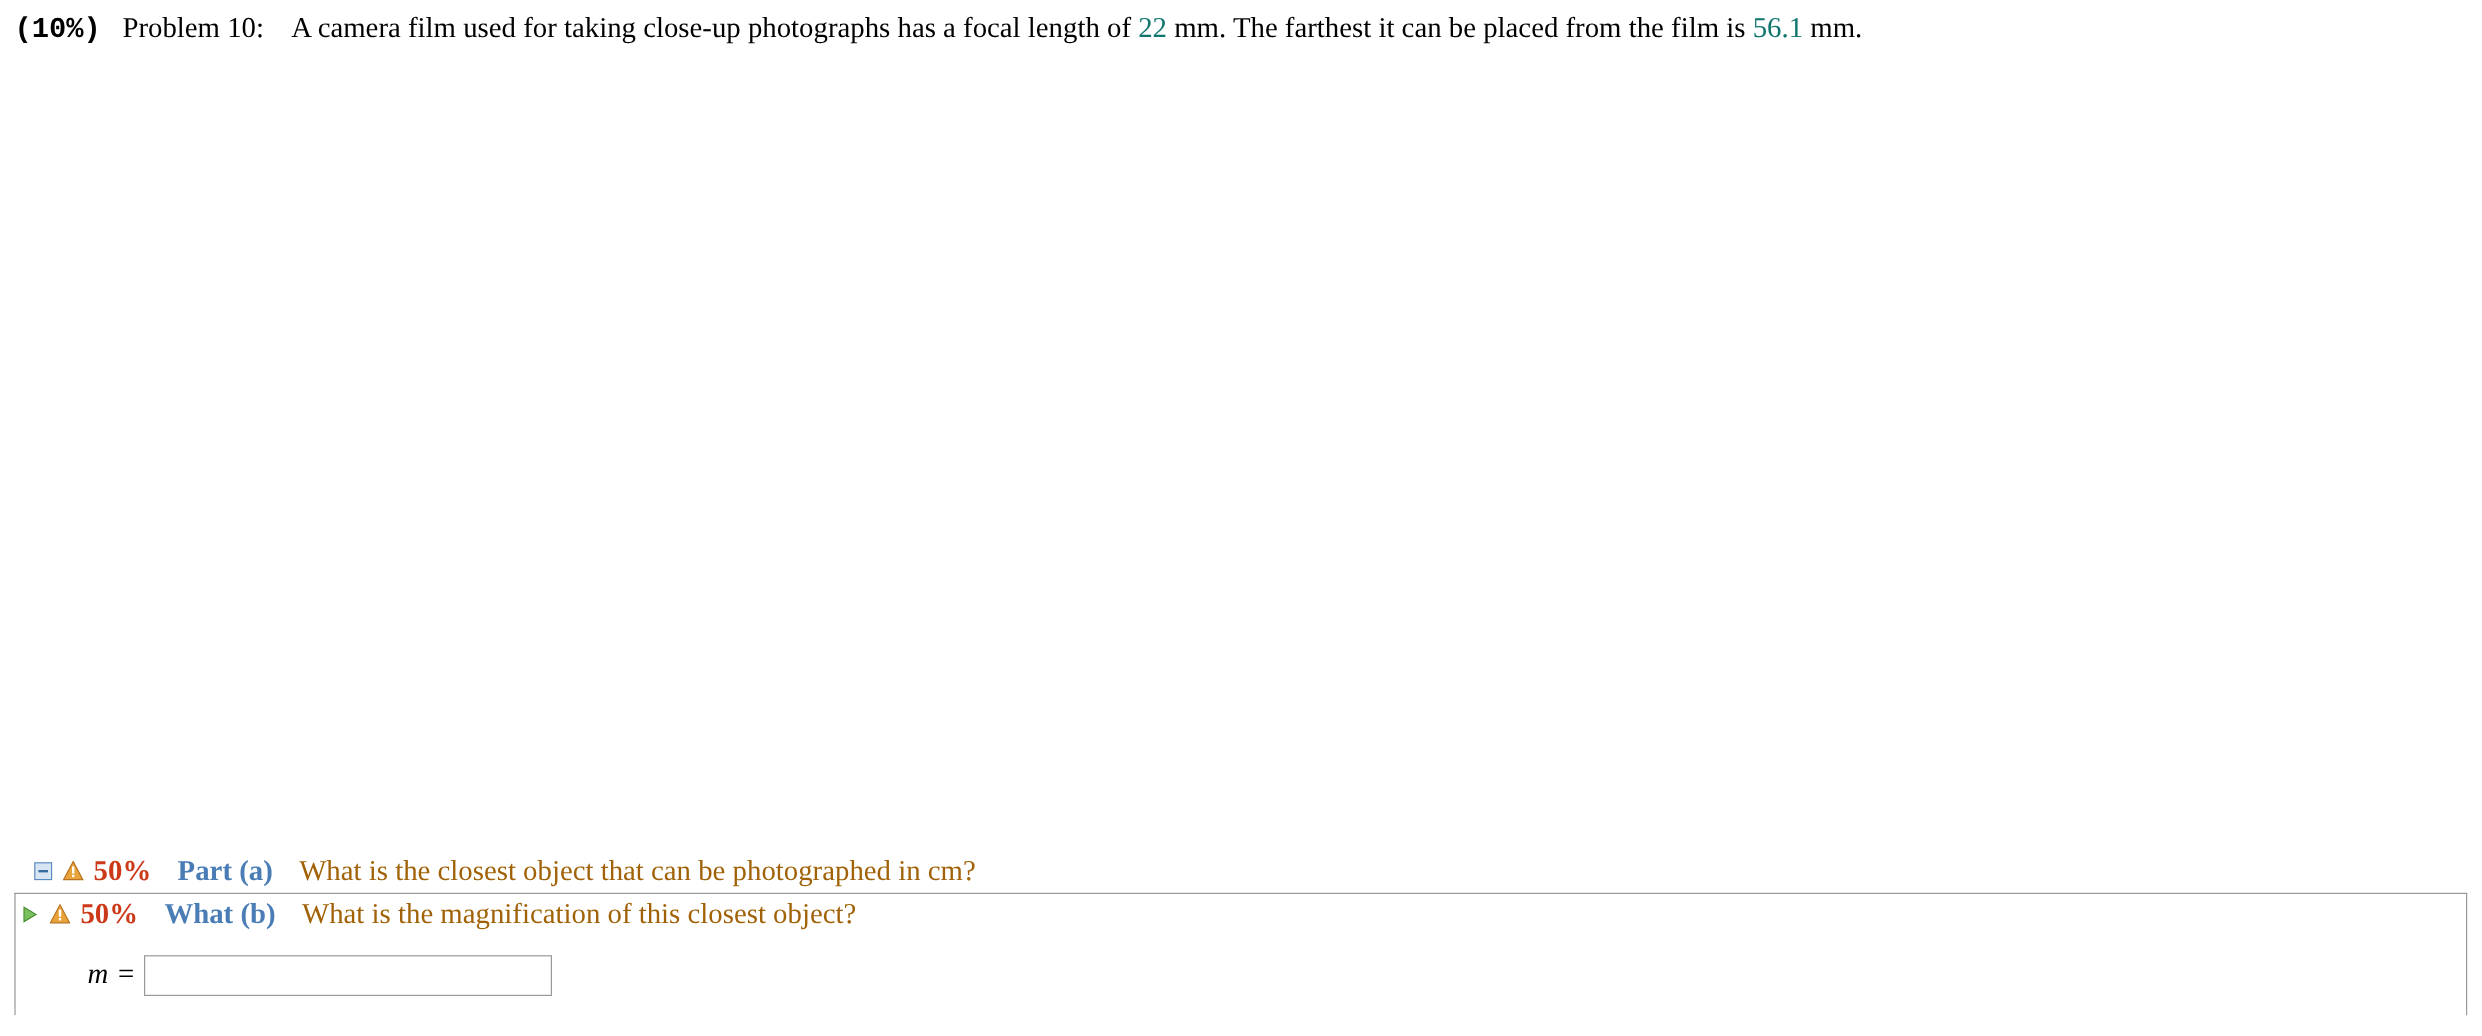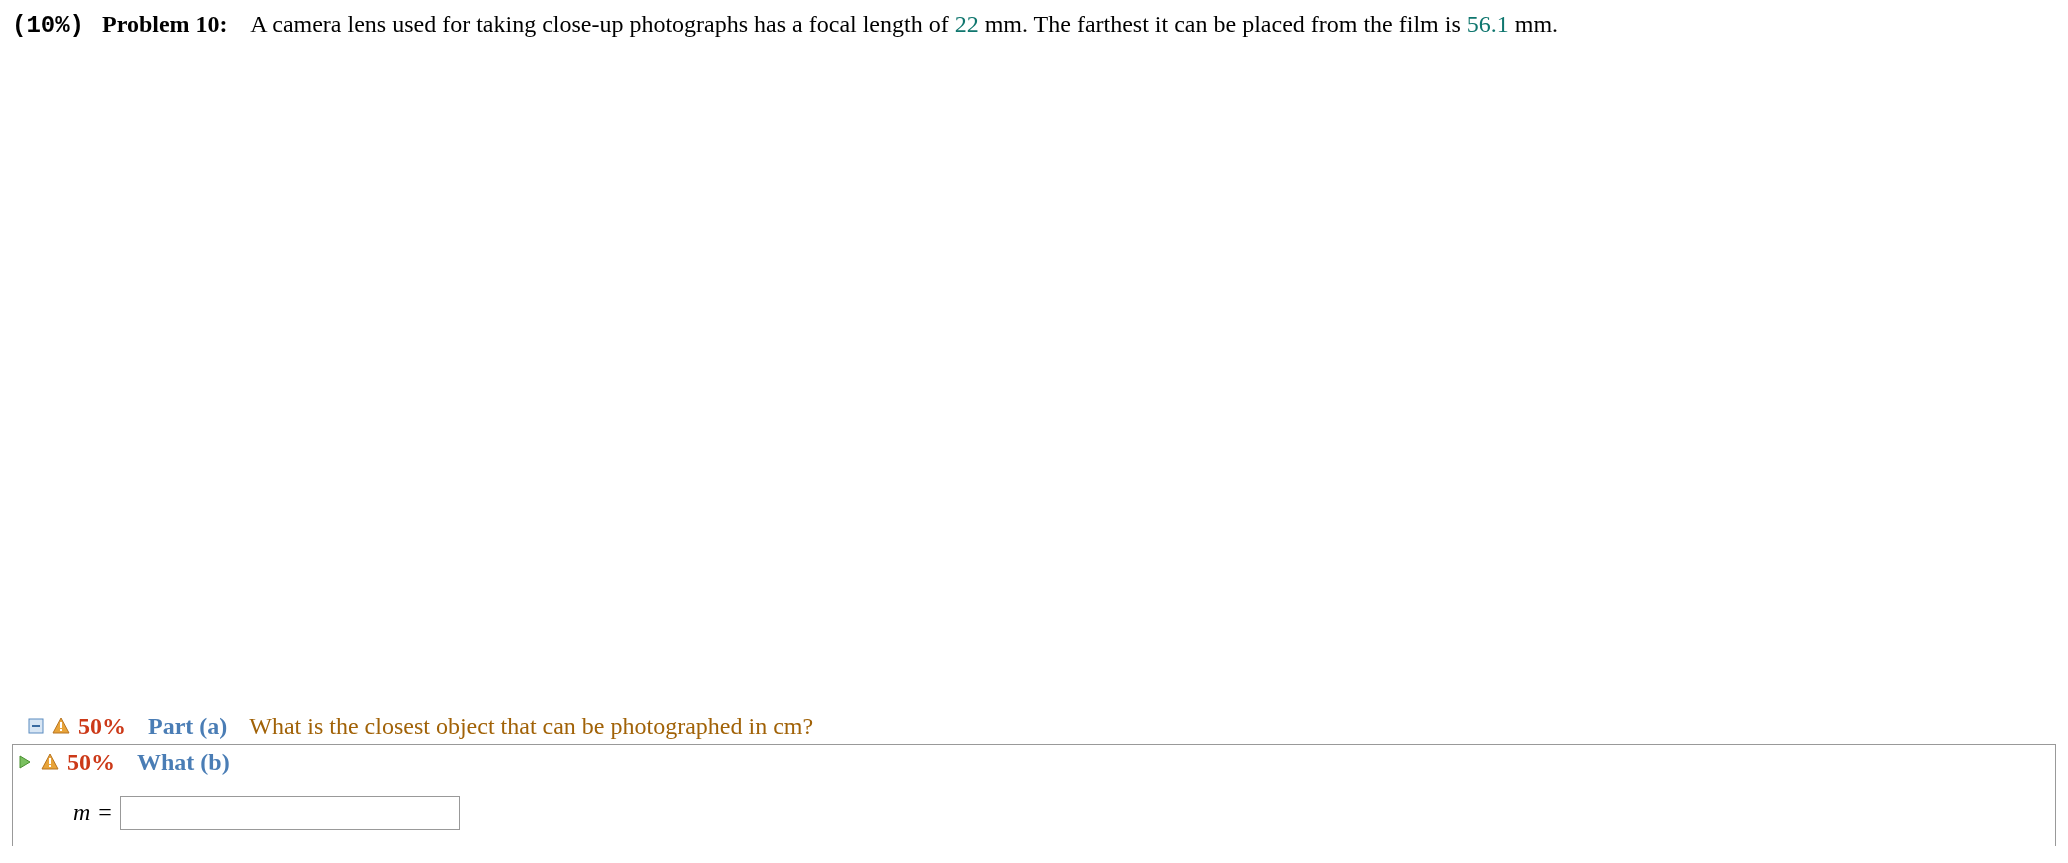--- a/index.html
+++ b/index.html
@@ -17,21 +17,21 @@
     }
     .problem-header {
       margin-bottom: 6px;
       line-height: 1.4;
     }
     .problem-weight {
       font-weight: bold;
       font-family: Liberation Mono, monospace;
     }
     .problem-label {
-      font-weight: bold;
+      font-weight: normal;
     }
     .problem-text {
       font-weight: normal;
     }
     .val-red {
       color: #0f766e;
     }
     .spacer-large {
       height: 660px;
     }
@@ -103,21 +103,21 @@
     }
   </style>
 </head>
 <body>
 
 <div class="problem-header">
   <span class="problem-weight">(10%)</span>
   <span>&nbsp;</span>
   <span class="problem-label">Problem 10:</span>
   <span>&nbsp;&nbsp;</span>
-  <span class="problem-text">A camera lens used for taking close-up photographs has a focal length of </span>
+  <span class="problem-text">A camera film used for taking close-up photographs has a focal length of </span>
   <span class="val-red">22</span>
   <span class="problem-text"> mm. The farthest it can be placed from the film is </span>
   <span class="val-red">56.1</span>
   <span class="problem-text"> mm.</span>
 </div>
 
 <div class="spacer-large"></div>
 
 <div class="part-row">
   <span class="collapse-icon">
@@ -148,20 +148,21 @@
   <span class="warn-icon">
     <svg width="18" height="18" viewBox="0 0 18 18">
       <path d="M9 1 L17 16 L1 16 Z" fill="#e8a43a" stroke="#b87420" stroke-width="1"></path>
       <rect x="8" y="5" width="2" height="6" fill="#fff"></rect>
       <rect x="8" y="12" width="2" height="2" fill="#fff"></rect>
     </svg>
   </span>
   <span class="part-weight">50%</span>
   <span class="part-label">What (b)</span>
   <span>&nbsp;</span>
+  <span class="part-text">What is the magnification of this closest object?</span>
 </div>
 
 <div class="answer-section">
   <div class="answer-row">
     <span class="answer-var">m</span>
     <span>=</span>
     <input type="text" class="answer-input" value="" style="">
   </div>
 </div>
 

